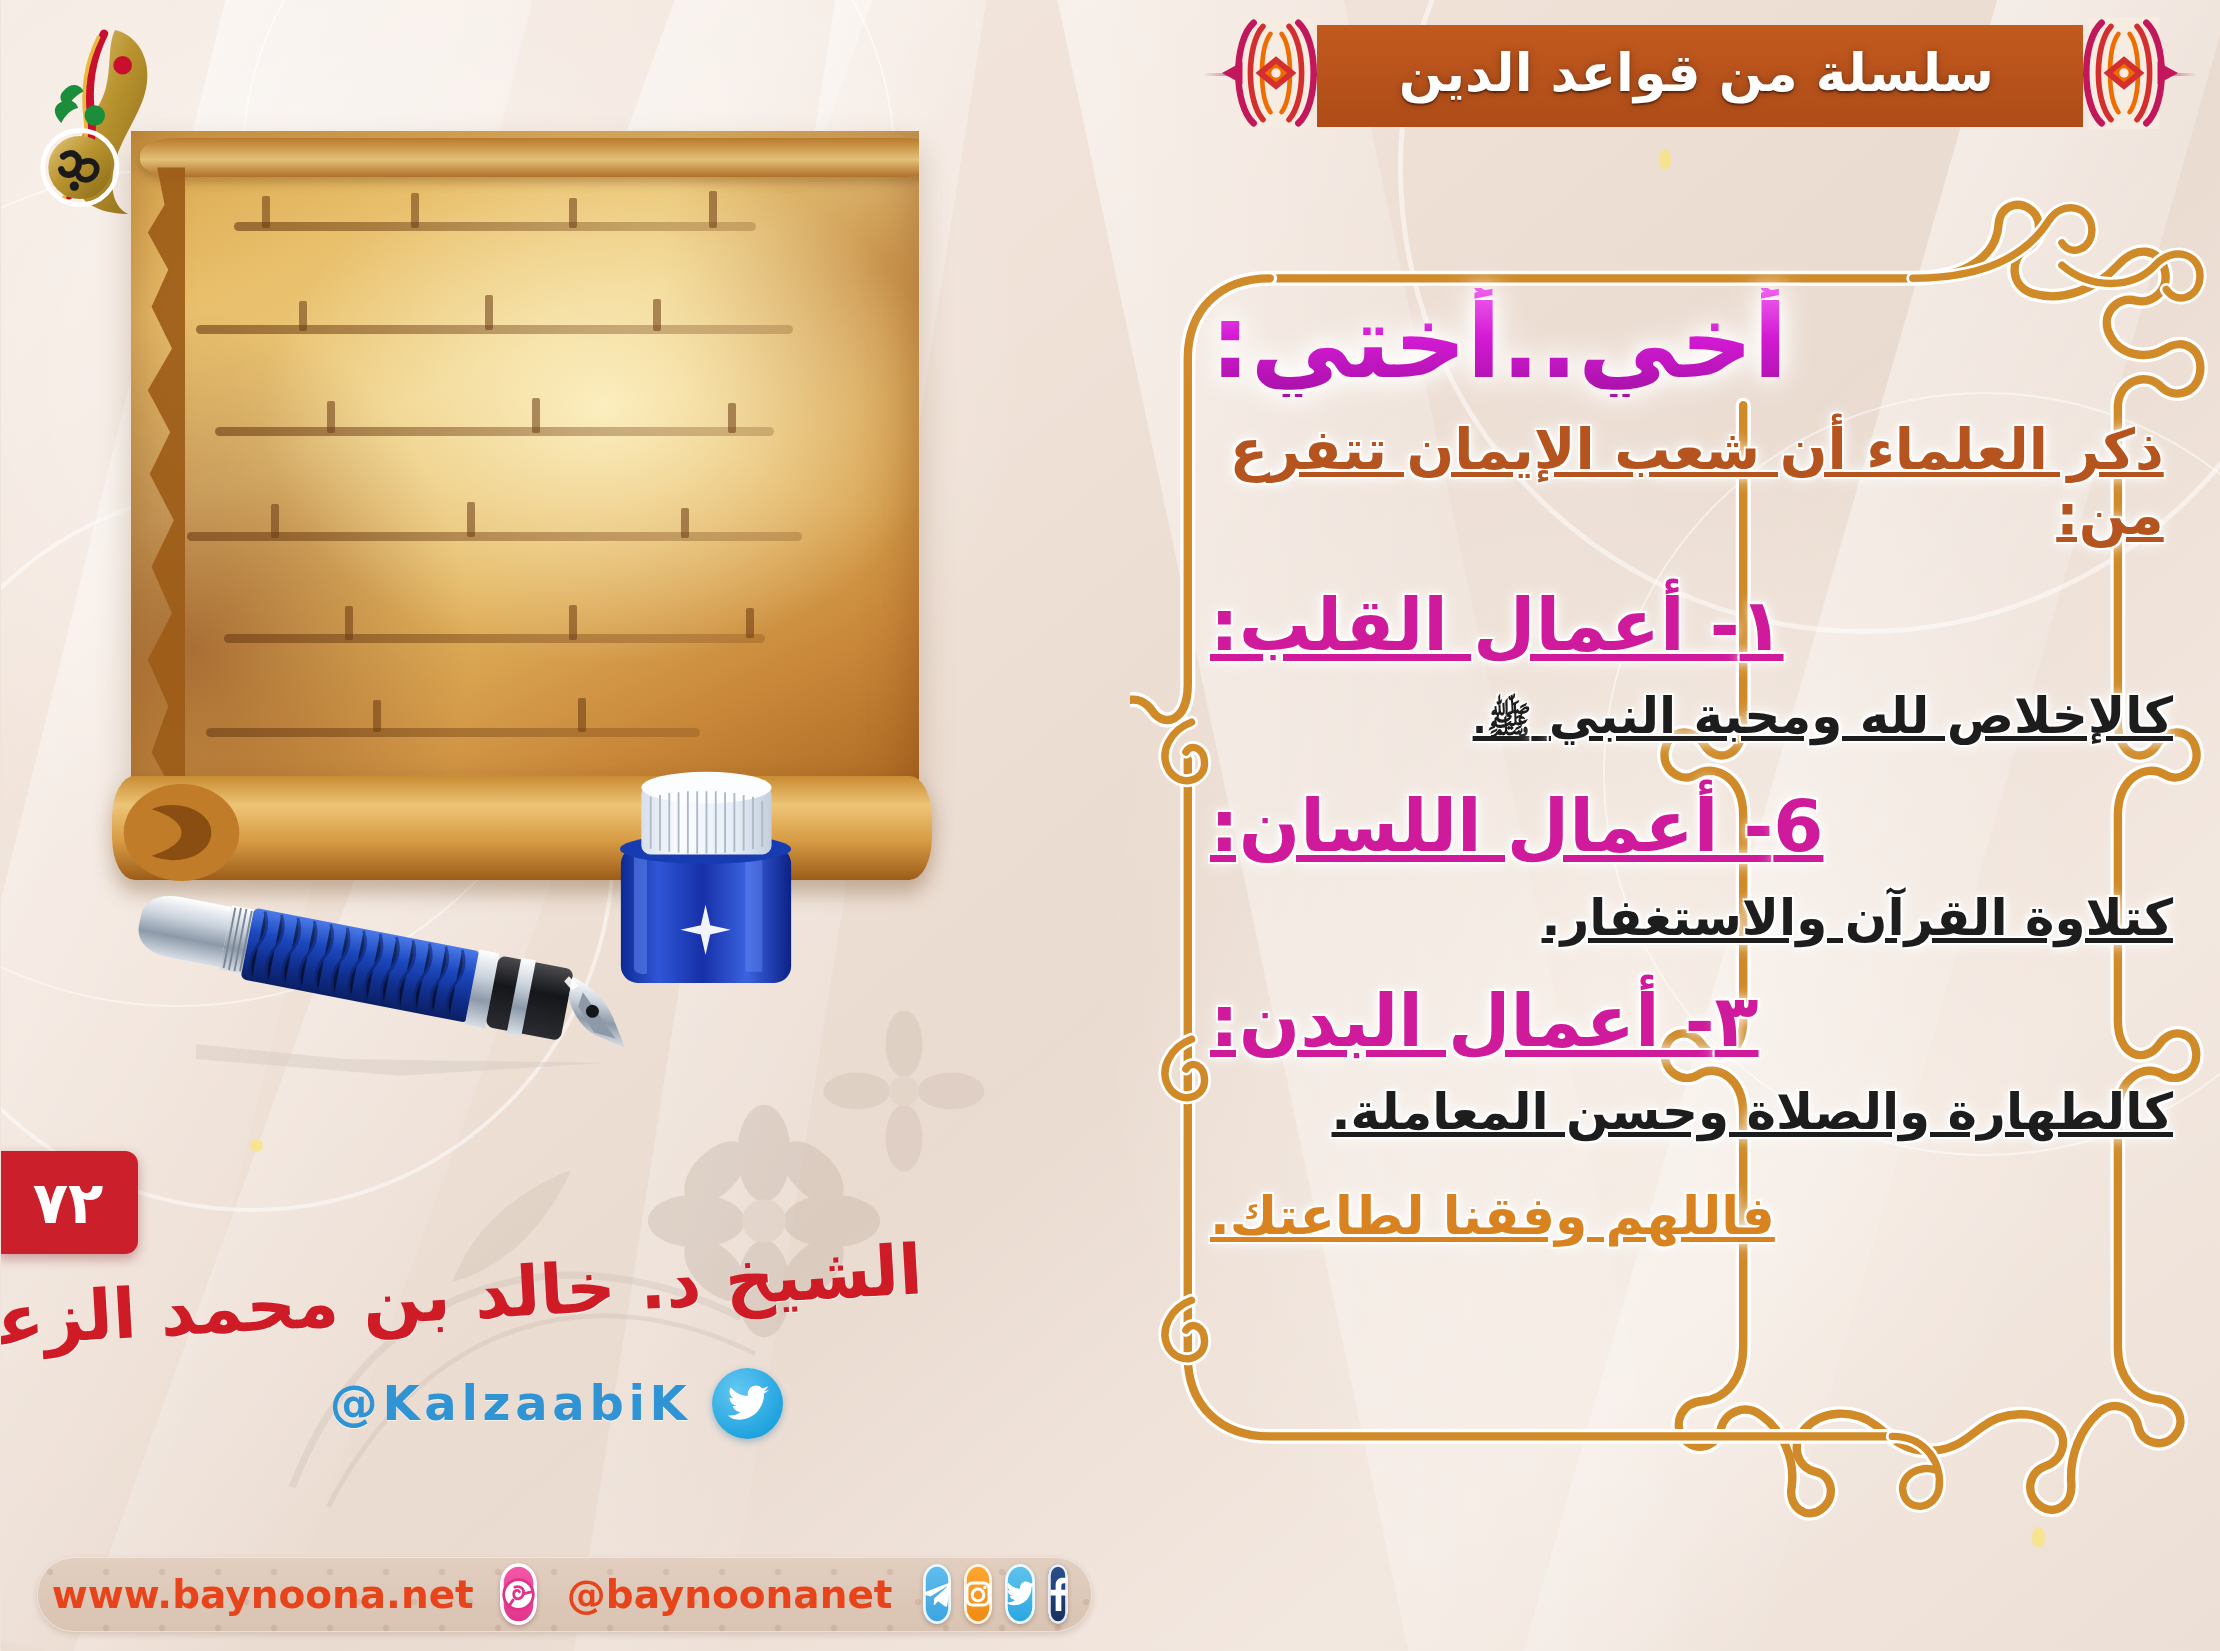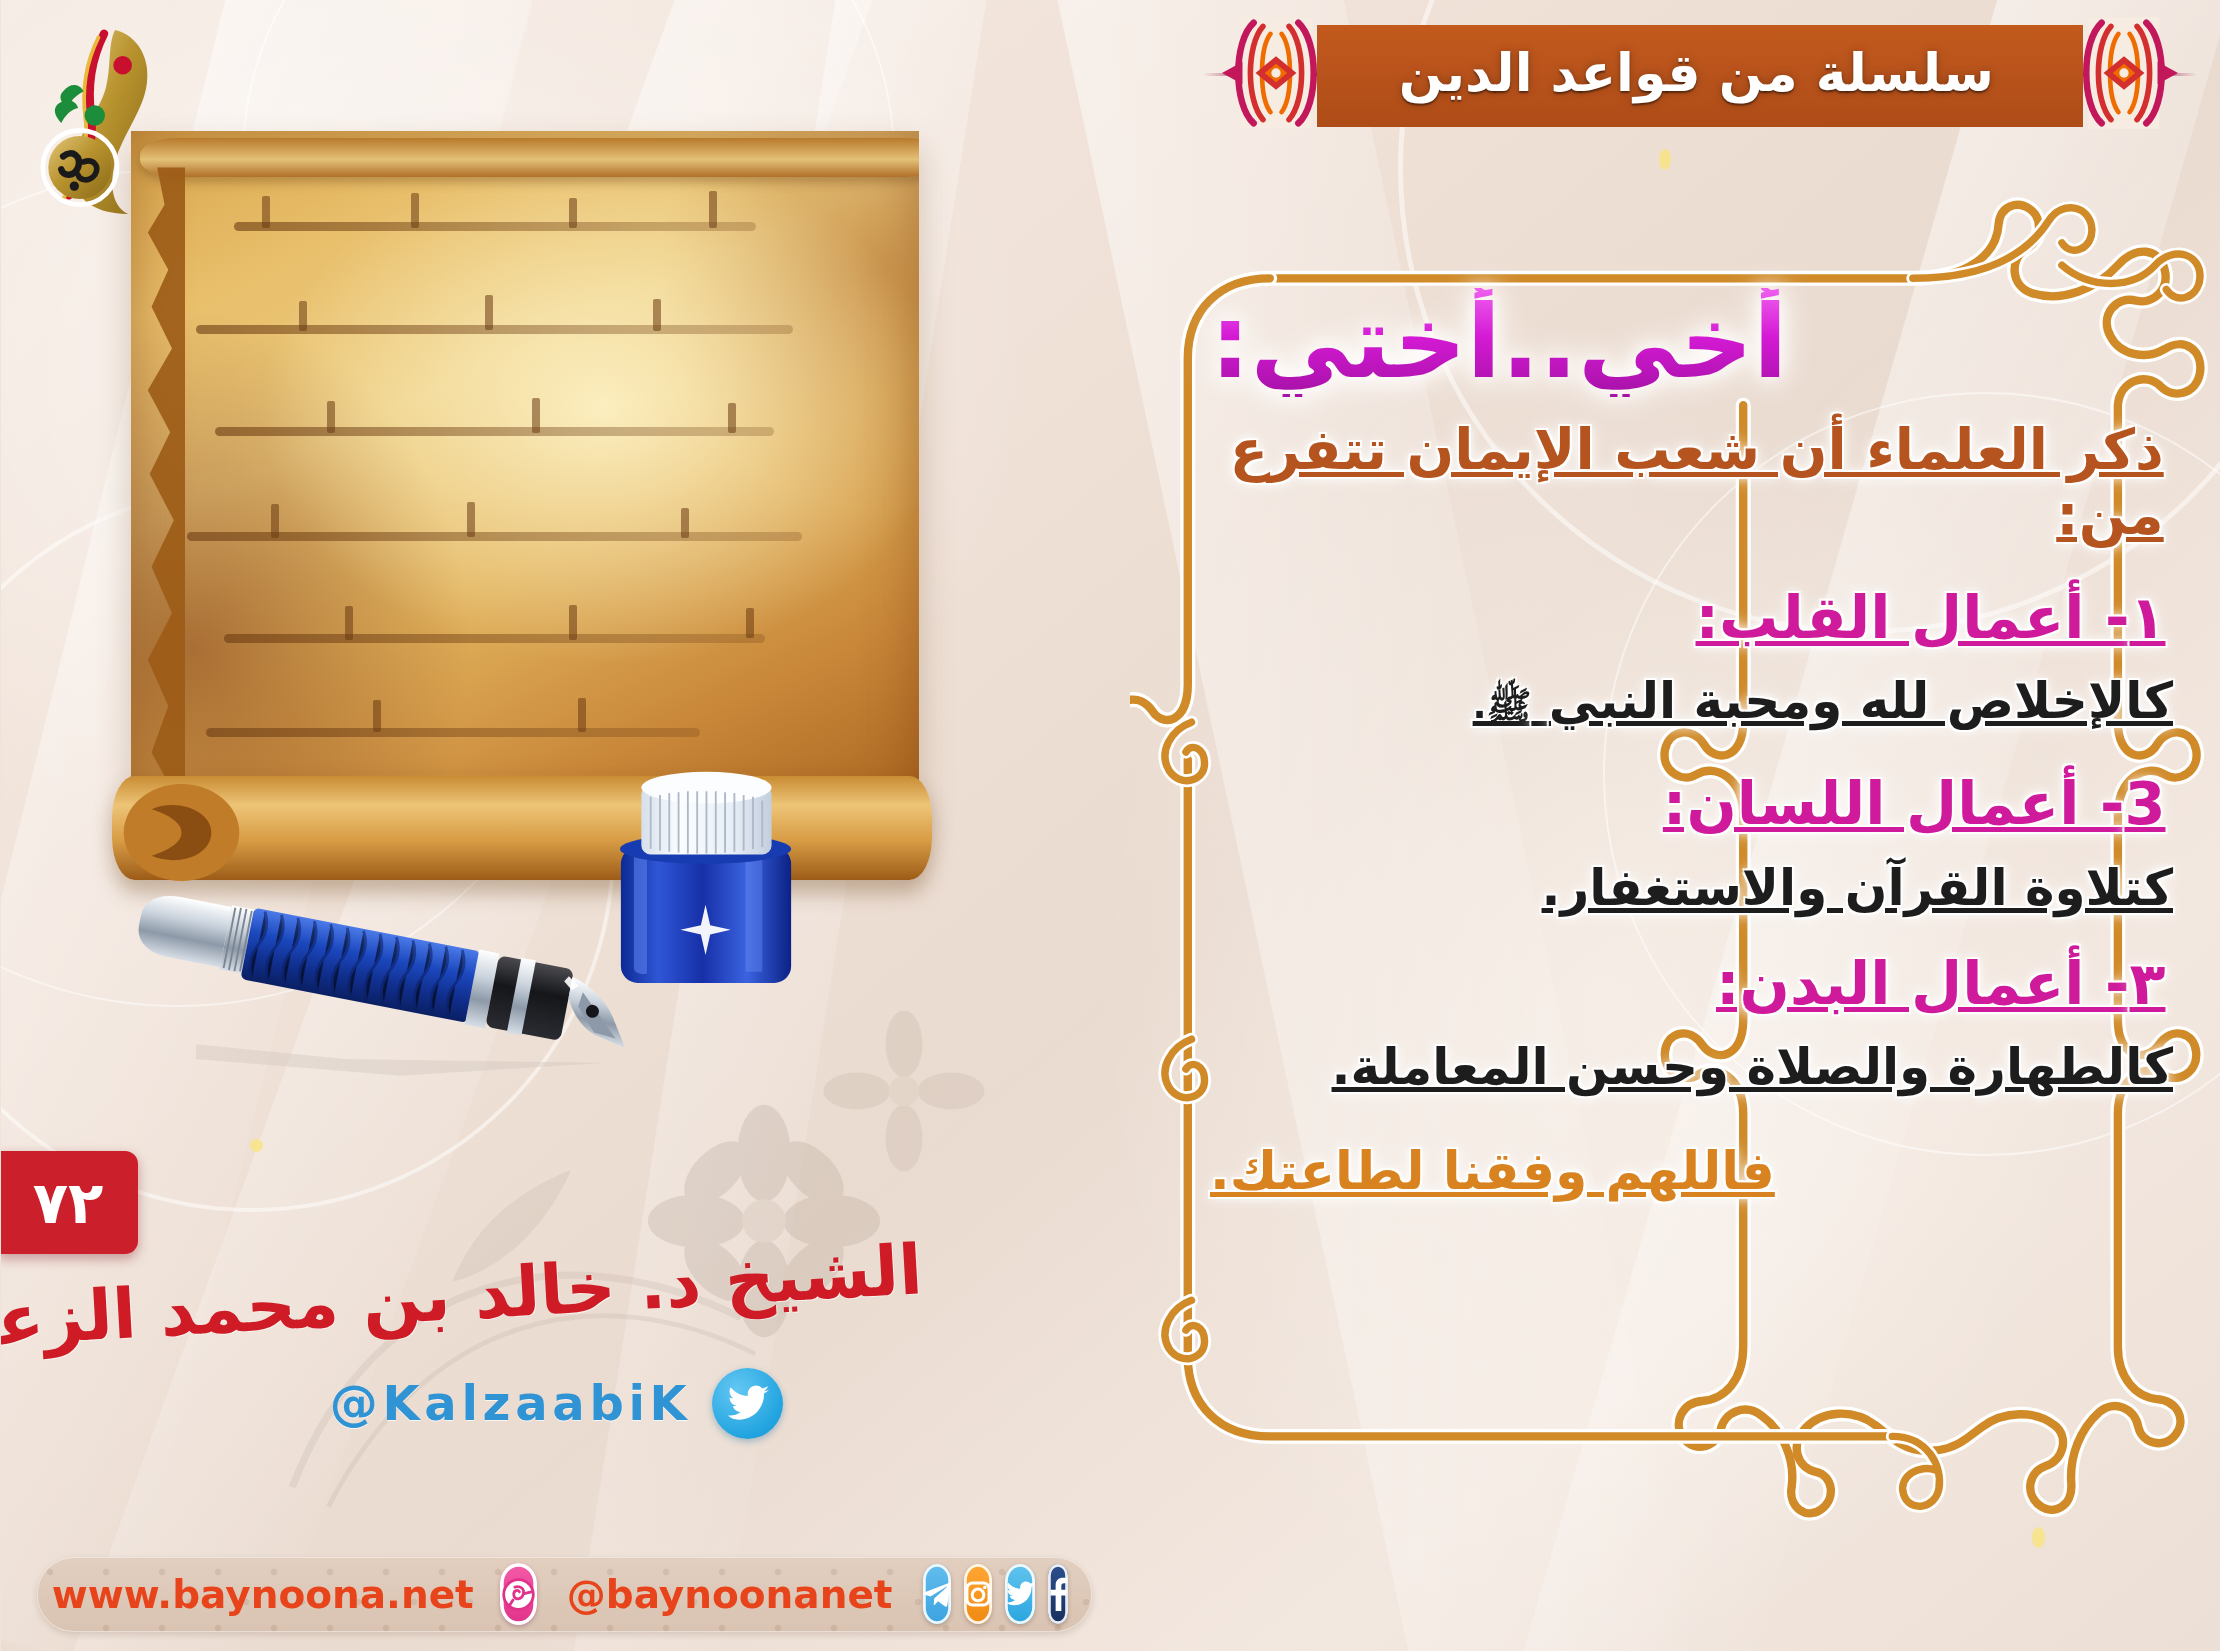--- a/index.html
+++ b/index.html
@@ -151,21 +151,21 @@
   #main-title{
     font-size:101px; font-weight:bold; line-height:1.08; margin:34px 26px 7.5px 0;
     color:#d11ad1;
     background:linear-gradient(180deg,#ef5fef 0%,#d41ad4 45%,#a511a5 100%);
     -webkit-background-clip:text; background-clip:text; -webkit-text-fill-color:transparent;
     filter: drop-shadow(0 0 9.3px #fff) drop-shadow(0 0 15px #fff);
     align-self:flex-end;
   }
   #intro-line{ font-size:56px; font-weight:bold; color:#b5541f; margin:13px 9.3px 3.7px 0; align-self:flex-end;}
   .section{ width:100%; }
-  .sec-head{ font-size:59px; font-weight:bold; color:#cf1b9b; margin:32px 7.5px 0 0; text-align:right;}
+  .sec-head{ font-size:72px; font-weight:bold; color:#cf1b9b; margin:32px 7.5px 0 0; text-align:left;}
   .sec-body{ font-size:50px; font-weight:bold; color:#1d1d1d; margin:20.5px 0 0 0; text-align:right;}
   .salawat{ font-size:37px; }
   #closing-line{ font-size:52px; font-weight:bold; color:#d98320; margin:45px 7.5px 0 0; align-self:flex-end;}
 </style>
 </head>
 <body>
 
 <div id="stage">
 
   <div>
@@ -650,21 +650,21 @@
     <div id="content-inner">
       <div id="main-title">أخي..أختي:</div>
       <div id="intro-line" class="glow">ذكر العلماء أن شعب الإيمان تتفرع من:</div>
 
       <div class="section">
         <div class="sec-head glow">١- أعمال القلب:</div>
         <div class="sec-body glow"><span>كالإخلاص لله ومحبة النبي</span> <span class="salawat">ﷺ.</span></div>
       </div>
 
       <div class="section">
-        <div class="sec-head glow">3- أعمال اللسان:</div>
+        <div class="sec-head glow">6- أعمال اللسان:</div>
         <div class="sec-body glow">كتلاوة القرآن والاستغفار.</div>
       </div>
 
       <div class="section">
         <div class="sec-head glow">٣- أعمال البدن:</div>
         <div class="sec-body glow">كالطهارة والصلاة وحسن المعاملة.</div>
       </div>
 
       <div id="closing-line" class="glow">فاللهم وفقنا لطاعتك.</div>
     </div>

